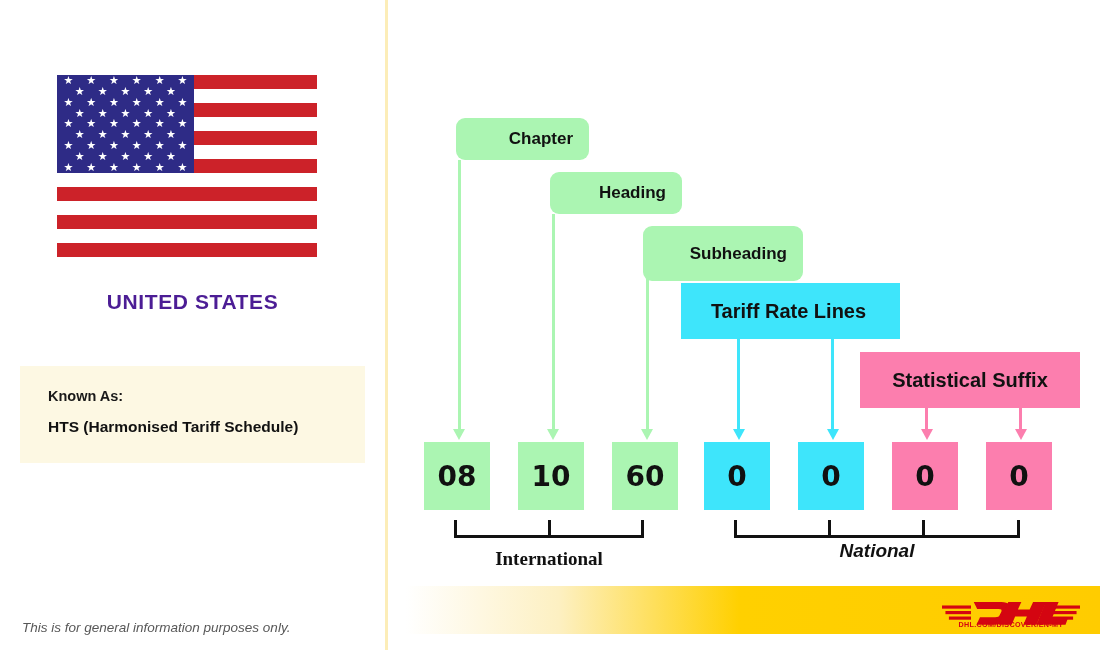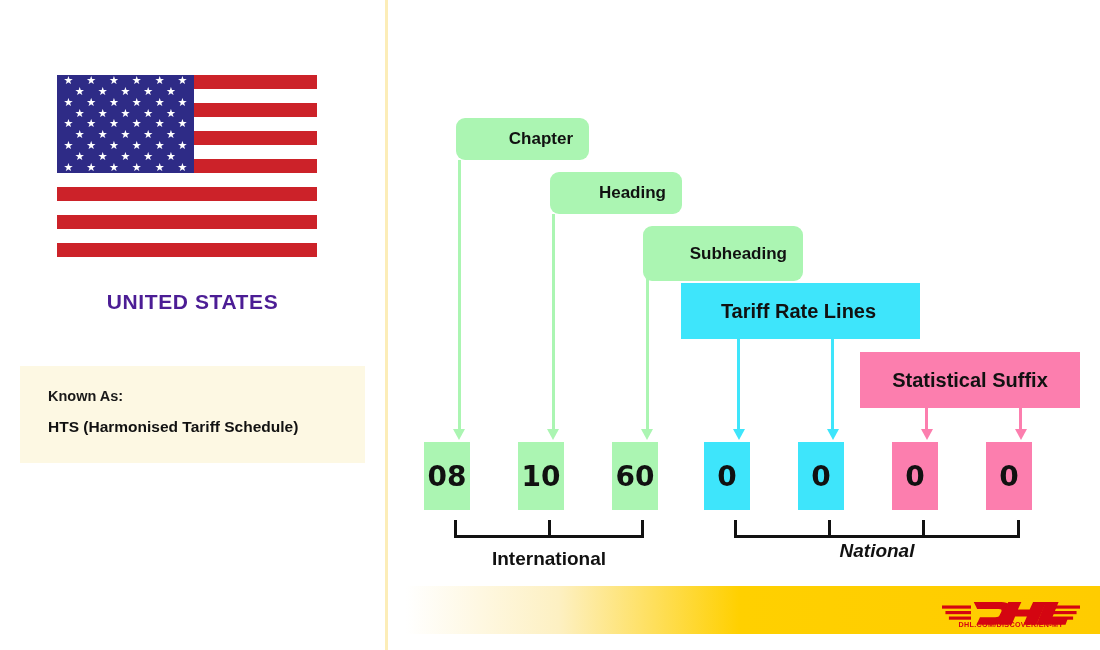--- a/index.html
+++ b/index.html
@@ -81,21 +81,21 @@
     font-weight:bold;color:#111111;
     white-space:nowrap;
   }
   .label-green{background:#abf5b2;border-radius:9px;}
   .label-cyan{background:#3ee5fb;}
   .label-pink{background:#fc7eae;}
 
   .lb-chapter   {left:68px; top:118px; width:133px;height:42px;font-size:17px;}
   .lb-heading   {left:162px;top:172px; width:132px;height:42px;font-size:17px;}
   .lb-subhead   {left:255px;top:226px; width:160px;height:55px;font-size:17px;}
-  .lb-tariff    {left:293px;top:283px; width:239px;height:56px;font-size:20px;
+  .lb-tariff    {left:293px;top:283px; width:219px;height:56px;font-size:20px;
                  justify-content:center;padding-right:4px;}
   .lb-statsuffix{left:472px;top:352px; width:220px;height:56px;font-size:20px;
                  justify-content:center;padding-right:0;}
 
   
   .conn{position:absolute;}
   .conn .line{position:absolute;left:0;top:0;width:3px;}
   .conn .head{
     position:absolute;left:-4.5px;width:0;height:0;
     border-left:6px solid transparent;
@@ -103,21 +103,21 @@
   }
   .g-line{background:#abf5b2;}
   .g-head{border-top:11px solid #abf5b2;}
   .c-line{background:#3ee5fb;}
   .c-head{border-top:11px solid #3ee5fb;}
   .p-line{background:#fc7eae;}
   .p-head{border-top:11px solid #fc7eae;}
 
   
   .digit-box{
-    position:absolute;top:442px;width:46px;height:68px;
+    position:absolute;top:442px;width:66px;height:68px;
     display:flex;align-items:center;justify-content:center;
     font-size:28px;font-weight:bold;color:#111111;
     font-family:"DejaVu Sans", sans-serif;
   }
   .d-green{background:#abf5b2;}
   .d-cyan{background:#3ee5fb;}
   .d-pink{background:#fc7eae;}
 
   
   .bracket{position:absolute;height:18px;}
@@ -240,20 +240,21 @@
     </div>
 
     <div class="country-name">UNITED STATES</div>
 
     <div class="info-card card1">
       <div class="info-label">Known As:</div>
       <div class="info-value">HTS (Harmonised Tariff Schedule)</div>
     </div>
 
 
+    <div class="disclaimer">This is for general information purposes only.</div>
   </div>
 
   <div class="divider"></div>
 
   <div class="right-panel">
 
     <div class="conn" style="left:69.5px;top:160px;">
       <div class="line g-line" style="height:269px;"></div>
       <div class="head g-head" style="top:269px;"></div>
     </div>
@@ -295,21 +296,21 @@
     <div class="digit-box d-cyan" style="left:410px;">0</div>
     <div class="digit-box d-pink" style="left:504px;">0</div>
     <div class="digit-box d-pink" style="left:598px;">0</div>
 
     <div class="bracket" style="left:66px;top:520px;width:190px;">
       <div class="bar"></div>
       <div class="tick" style="left:0;"></div>
       <div class="tick" style="left:93.5px;"></div>
       <div class="tick" style="right:0;"></div>
     </div>
-    <div class="bracket-label" style="left:66px;top:548px;width:190px;">International</div>
+    <div class="bracket-label" style="left:66px;top:548px;width:190px;font-family:Liberation Serif, serif;">International</div>
 
     <div class="bracket" style="left:346px;top:520px;width:286px;">
       <div class="bar"></div>
       <div class="tick" style="left:0;"></div>
       <div class="tick" style="left:94px;"></div>
       <div class="tick" style="left:188px;"></div>
       <div class="tick" style="right:0;"></div>
     </div>
     <div class="bracket-label" style="left:346px;top:540px;width:286px;font-style:italic;">National</div>
   </div>

